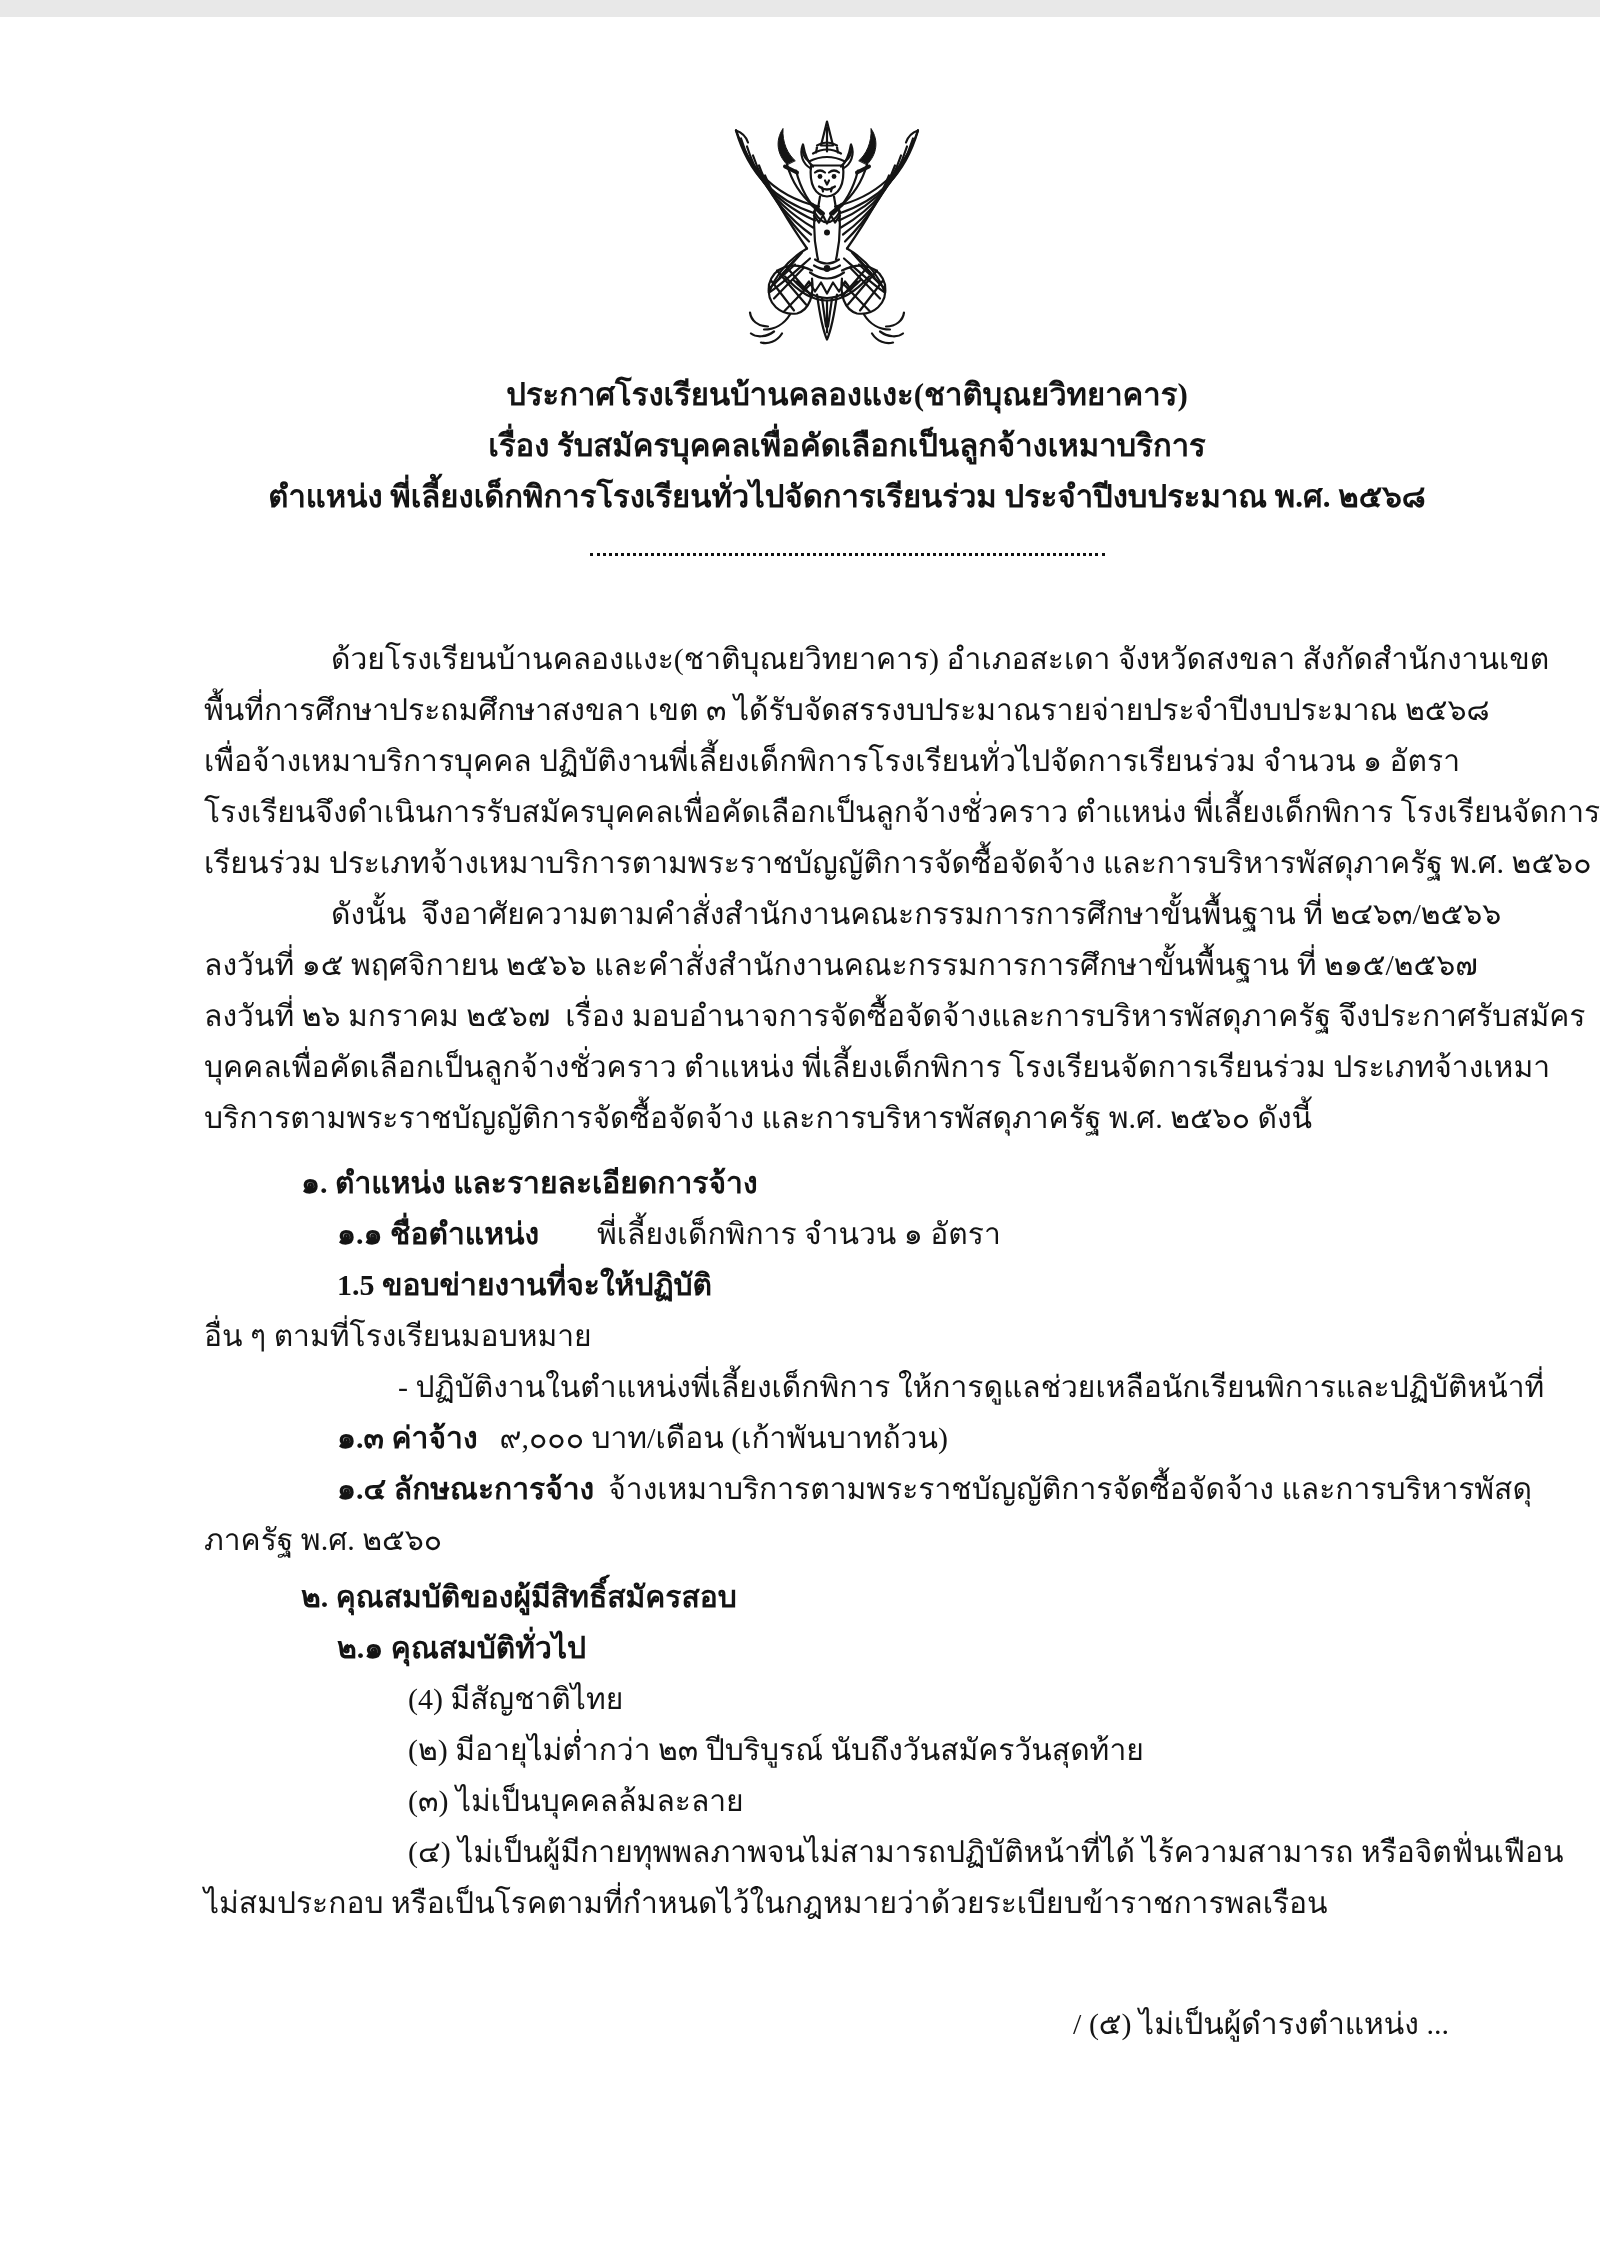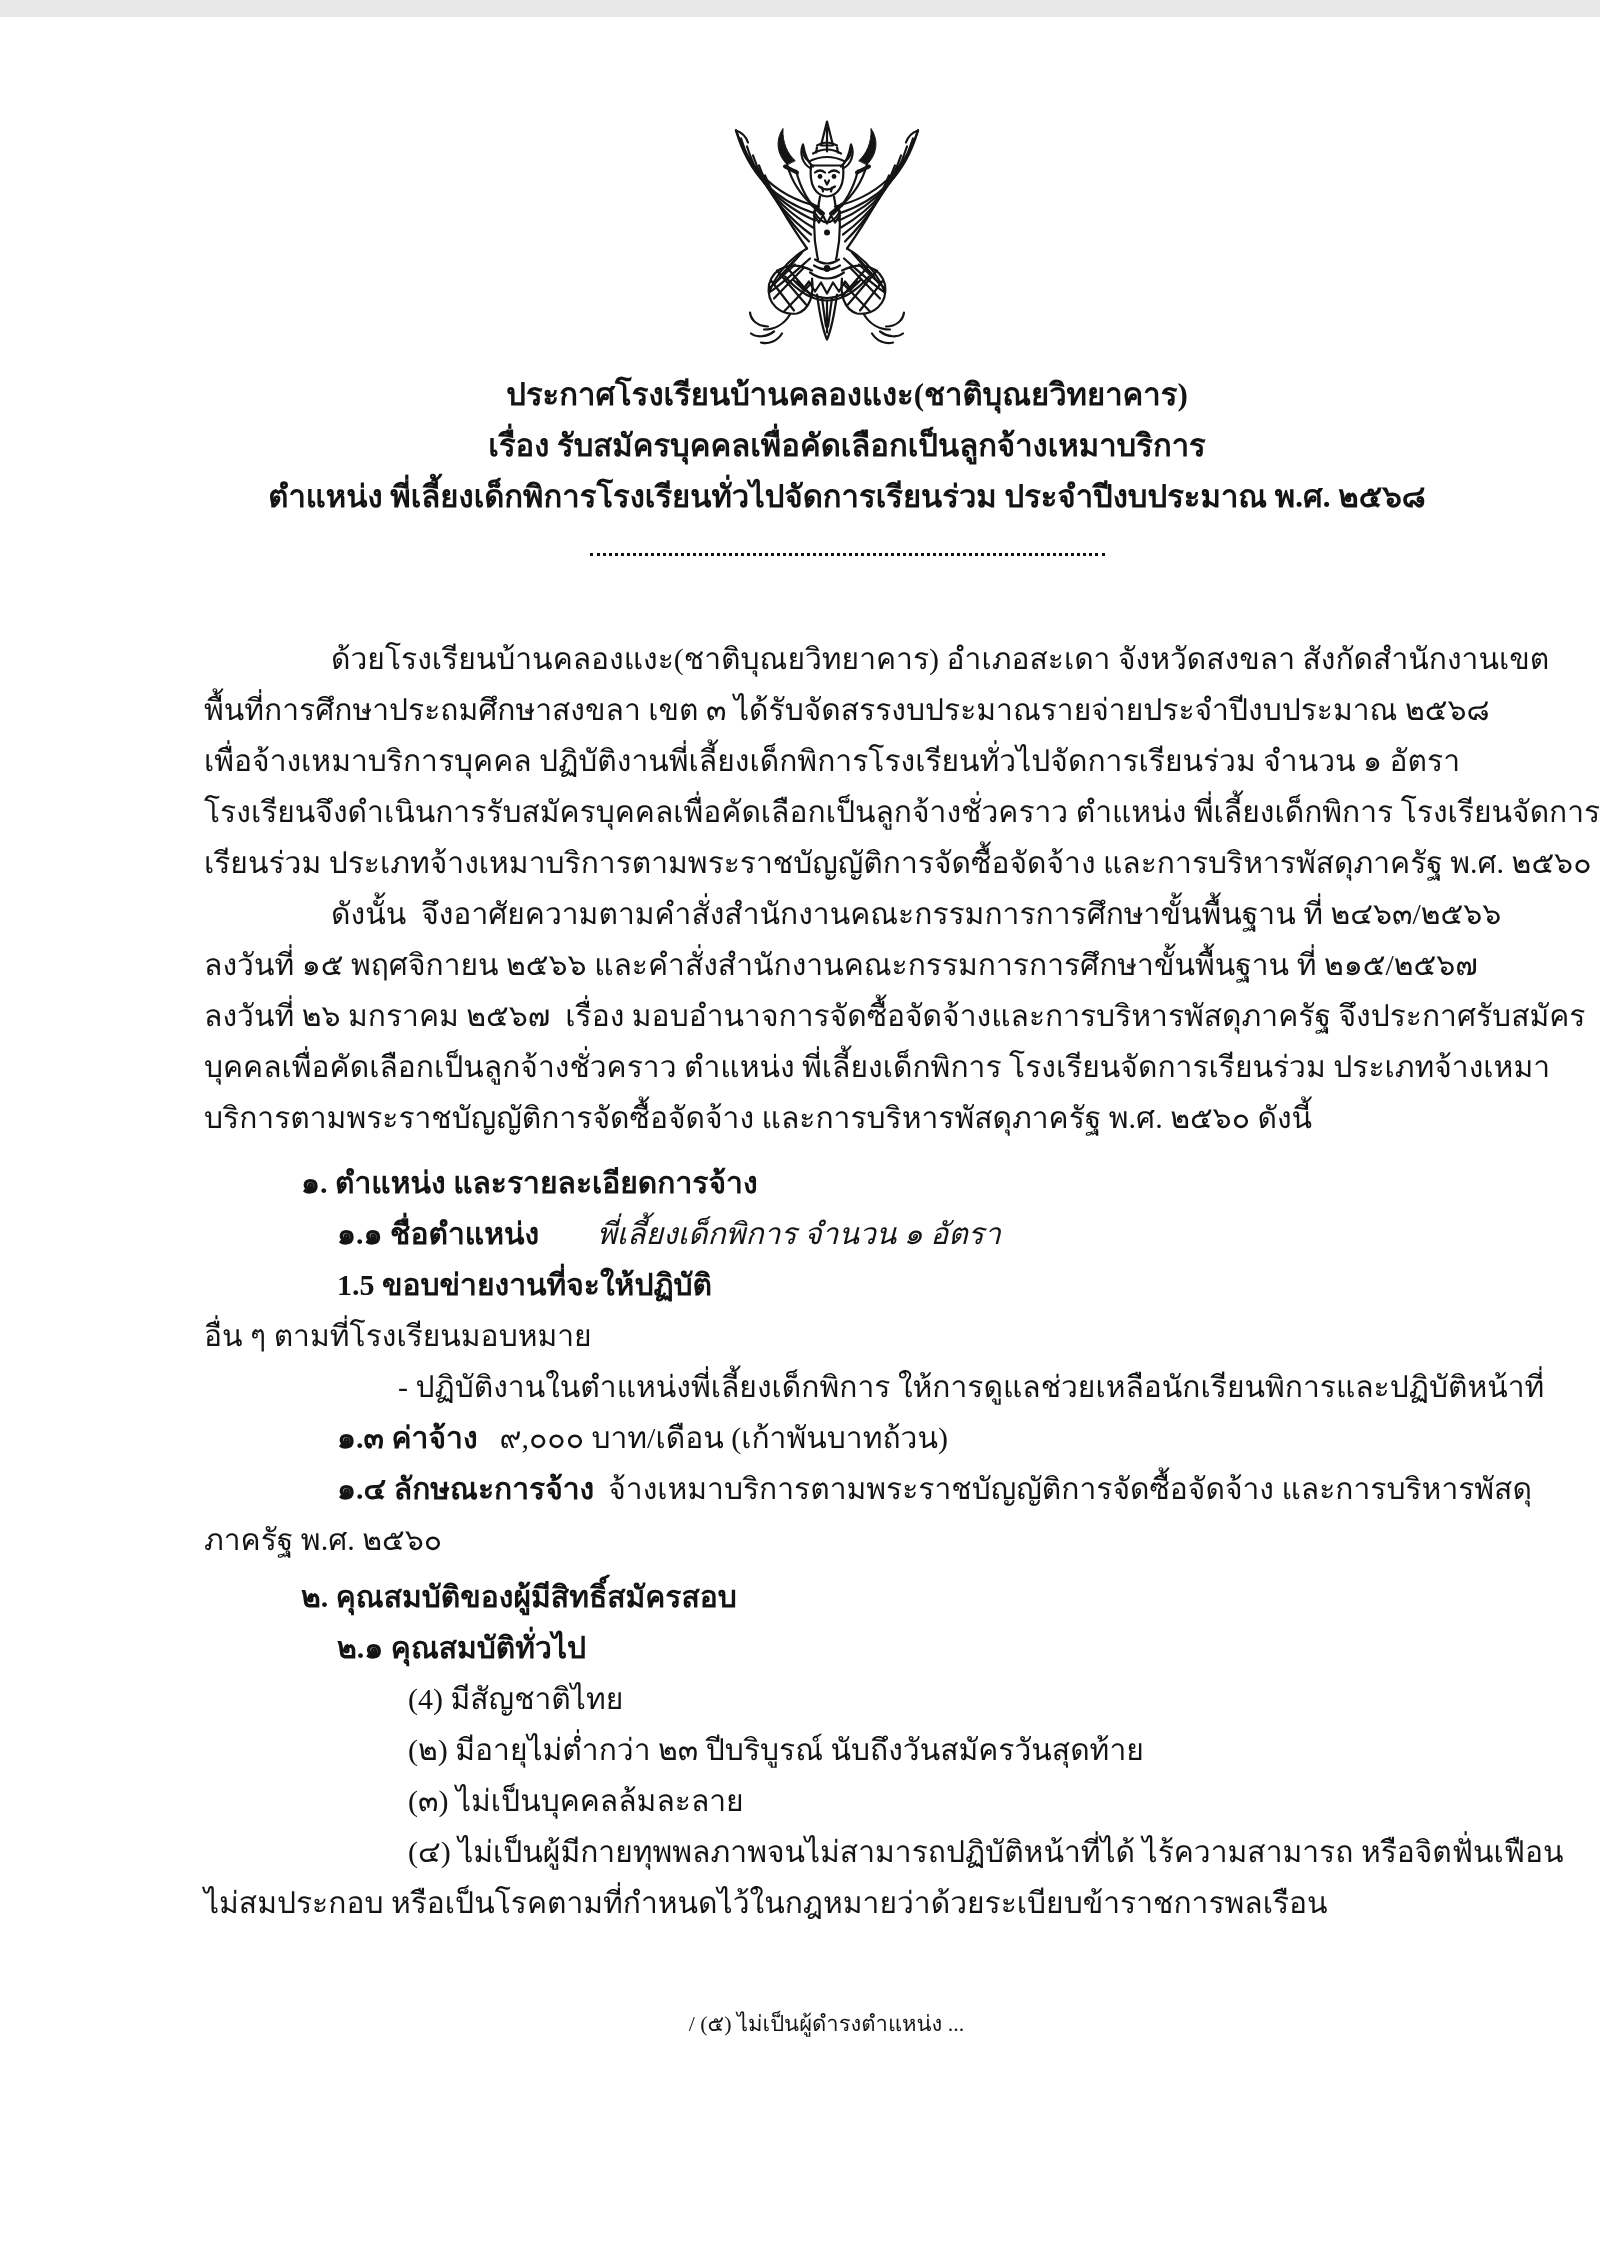--- a/index.html
+++ b/index.html
@@ -52,30 +52,30 @@
     font-size:30px;
     line-height:51px;
     white-space:pre;
   }
   .b{font-weight:bold;}
   .indent-para{padding-left:127px;}
   .indent-sec1{padding-left:97px;}
   .indent-sec2{padding-left:133px;}
   .indent-dash{padding-left:194px;}
   .indent-item{padding-left:204px;}
-  .gap-lg{margin-left:58px;font-style:italic;}
+  .gap-lg{margin-left:58px;}
   .gap-md{margin-left:22px;}
   .gap-sm{margin-left:14px;}
   .mt-sec{margin-top:14px;}
   .mt-sec2{margin-top:6px;}
   .footer-line{
     margin-top:70px;
-    text-align:center;
+    text-align:right;
     padding-right:41px;
-    font-size:22px;
+    font-size:30px;
     line-height:51px;
     white-space:pre;
   }
 </style>
 </head>
 <body>
 
 <div class="page">
 
   <svg class="emblem" viewBox="0 0 210 225" xmlns="http://www.w3.org/2000/svg" aria-hidden="true">

